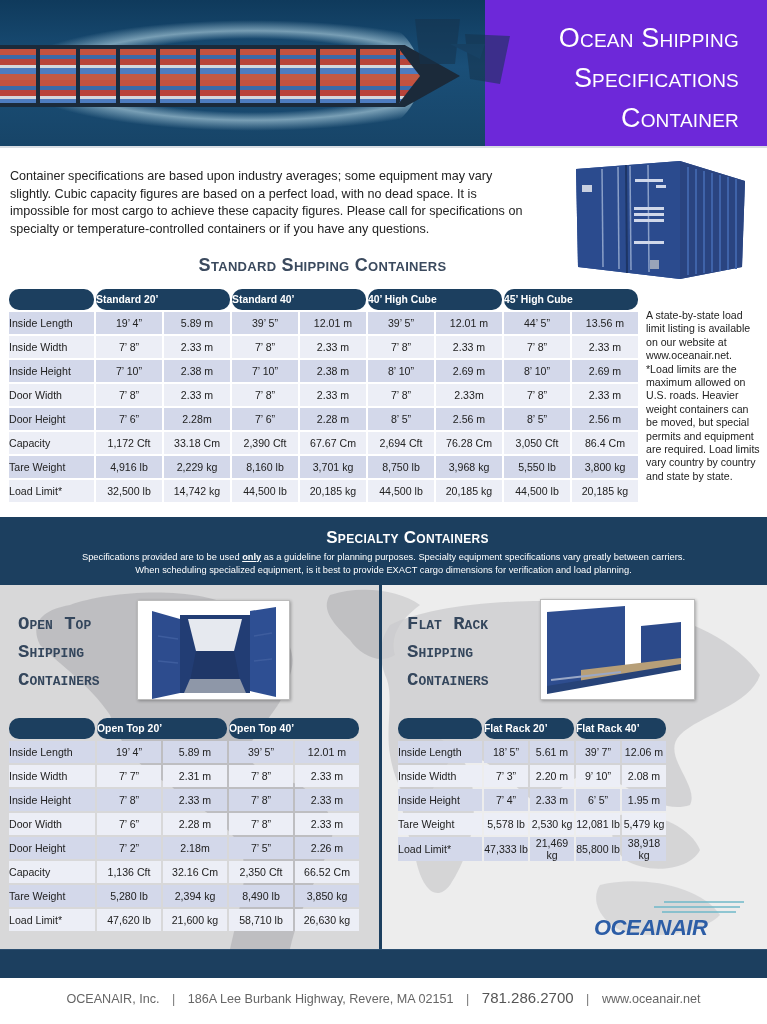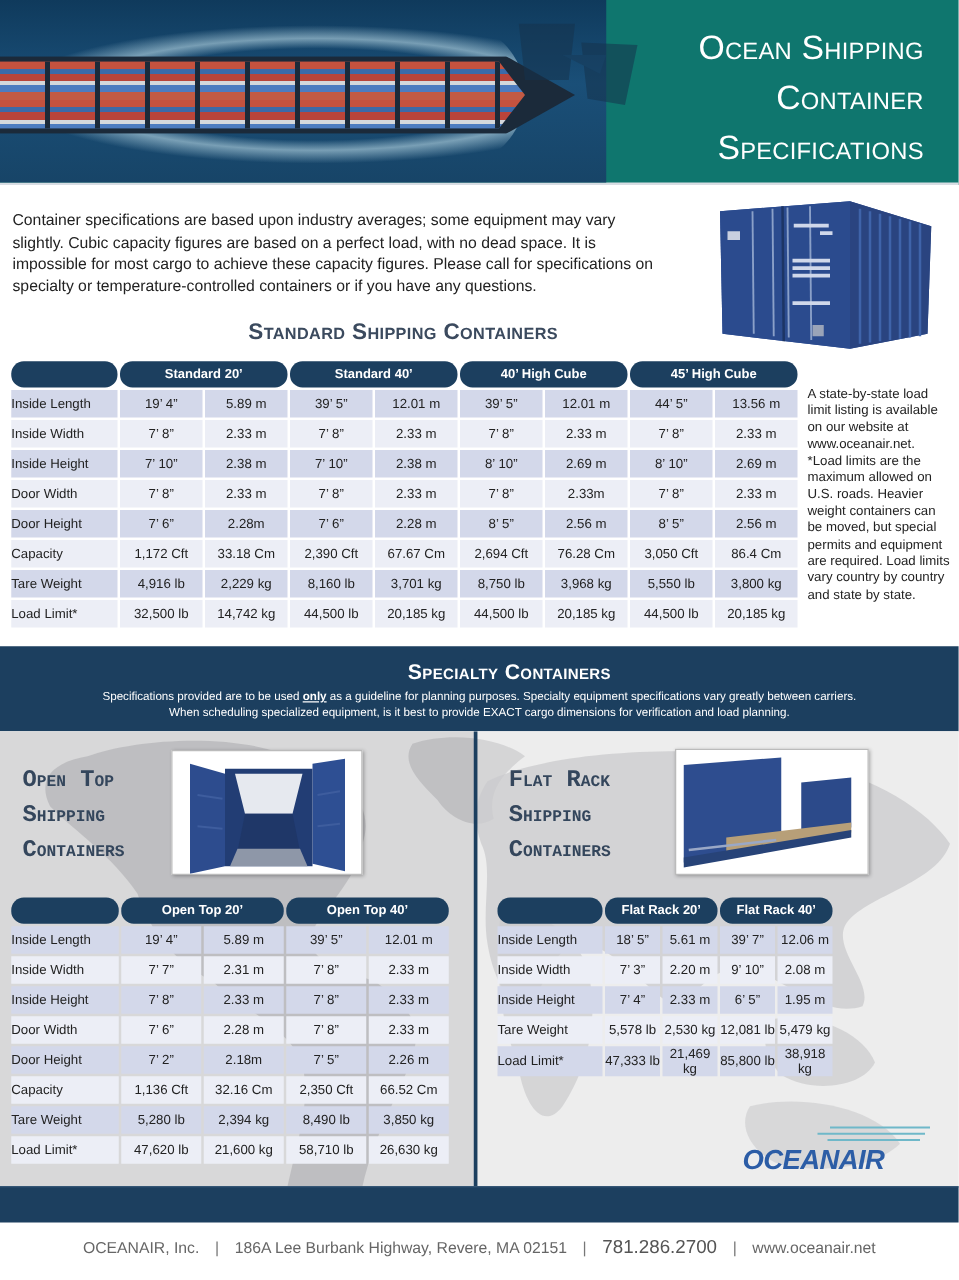--- a/index.html
+++ b/index.html
@@ -1,20 +1,20 @@
 <!DOCTYPE html>
 <html><head>
 <meta charset="utf-8">
 <style>
   * { box-sizing: border-box; margin: 0; padding: 0; }
   html, body { width: 767px; height: 1024px; overflow: hidden; background: #ffffff; }
   body { font-family: "Liberation Sans", sans-serif; color: #222; position: relative; }
 
   
-  .hero { position: absolute; left: 0; top: 0; width: 767px; height: 148px; background: #0f766e; overflow: hidden; border-bottom: 2px solid #d8dde3; }
+  .hero { position: absolute; left: 0; top: 0; width: 767px; height: 148px; background: #6d28d9; overflow: hidden; border-bottom: 2px solid #d8dde3; }
   .hero-photo { position: absolute; left: 0; top: 0; width: 485px; height: 148px;
     background: linear-gradient(180deg,#0f3a5c 0%, #1a4f78 45%, #174467 100%); overflow: hidden; }
   .wake { position: absolute; left: 0; top: 18px; width: 420px; height: 115px; border-radius: 0 60px 60px 0;
     background: radial-gradient(ellipse at 60% 50%, rgba(255,255,255,0.0) 45%, rgba(200,230,240,0.55) 55%, rgba(255,255,255,0) 68%); }
   .ship { position: absolute; left: 0; top: 45px; width: 460px; height: 62px; background: #1b2a3a;
     clip-path: polygon(0 0, 88% 0, 100% 50%, 88% 100%, 0 100%); }
   .ship-cargo { position: absolute; left: 0; top: 49px; width: 420px; height: 54px;
     background:
       repeating-linear-gradient(90deg, transparent 0 36px, #1b2a3a 36px 40px),
       repeating-linear-gradient(180deg, #c4523f 0 6px, #3c6aa8 6px 10px, #b9443a 10px 16px, #d5d8dc 16px 19px, #4d7cc0 19px 25px, #c25a44 25px 31px);
@@ -28,21 +28,21 @@
   
   .intro { position: absolute; left: 10px; top: 168px; width: 525px; font-size: 12.6px; line-height: 17.5px; color: #222; }
   .container-photo { position: absolute; left: 570px; top: 155px; width: 185px; height: 130px; }
 
   
   .std-title { position: absolute; left: 0; top: 255px; width: 645px; text-align: center;
     color: #3b4a5e; font-size: 18px; font-weight: bold; font-variant: small-caps; letter-spacing: 0.3px; }
 
   
   table.spec { border-collapse: separate; border-spacing: 2px; font-size: 10.6px; color: #222; }
-  table.spec th { background: #1c3f5f; color: #fff; font-weight: bold; height: 21px; font-size: 10.4px; text-align: center; border-radius: 10px; }
+  table.spec th { background: #1c3f5f; color: #fff; font-weight: bold; height: 21px; font-size: 10.4px; text-align: left; border-radius: 10px; }
   table.spec td { height: 22px; text-align: center; }
   table.spec td.lbl { text-align: left; padding-left: 0; }
   table.spec tr.odd td { background: #d3d8ea; }
   table.spec tr.even td { background: #eceef6; }
   .std-table { position: absolute; left: 7px; top: 287px; }
   .std-table td.lbl { width: 85px; }
   .std-table td.v { width: 66px; }
 
   .load-note { position: absolute; left: 646px; top: 296px; width: 116px; font-size: 10.6px; line-height: 13.4px; color: #222; }
 
@@ -96,22 +96,22 @@
     <div class="ship"></div>
     <div class="ship-cargo"></div>
   </div>
   <svg class="hero-deco" viewBox="0 0 120 90">
     <polygon points="5,5 50,5 45,50 10,50" fill="#15334d"></polygon>
     <polygon points="55,20 100,22 90,70 60,65" fill="#15334d"></polygon>
     <polygon points="40,30 75,30 70,45" fill="#173a58"></polygon>
   </svg>
   <div class="hero-title">
     <div>Ocean Shipping</div>
+    <div>Specifications</div>
     <div>Container</div>
-    <div>Specifications</div>
   </div>
 </div>
 
 <p class="intro">Container specifications are based upon industry averages; some equipment may vary slightly.  Cubic capacity figures are based on a perfect load, with no dead space.  It is impossible for most cargo to achieve these capacity figures.  Please call for specifications on specialty or temperature-controlled containers or if you have any questions.</p>
 
 <svg class="container-photo" viewBox="0 0 185 130">
   <polygon points="6,14 110,6 175,26 172,112 110,124 8,112" fill="#2d4f95"></polygon>
   <polygon points="6,14 110,6 110,124 8,112" fill="#2b4b8e"></polygon>
   <polygon points="110,6 175,26 172,112 110,124" fill="#2a4480"></polygon>
   <g stroke="#3f63a9" stroke-width="2">

